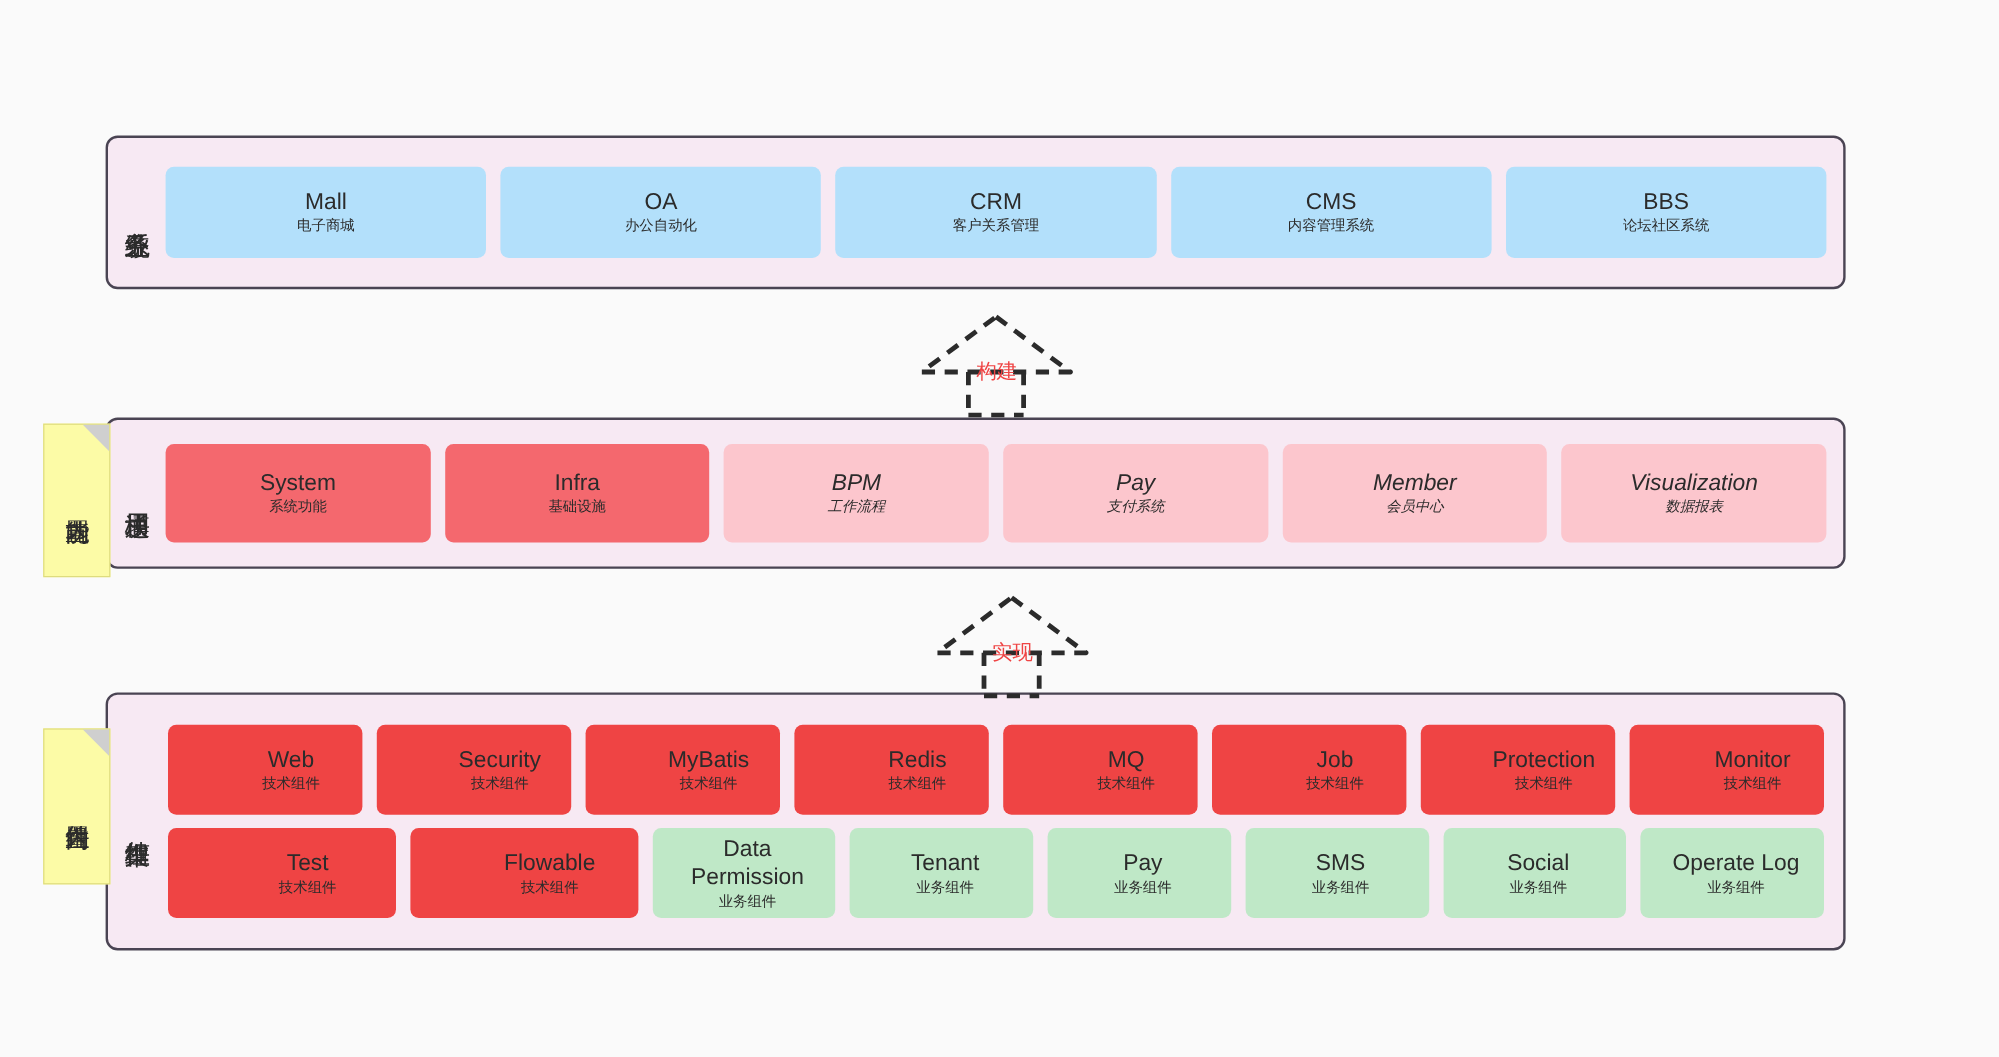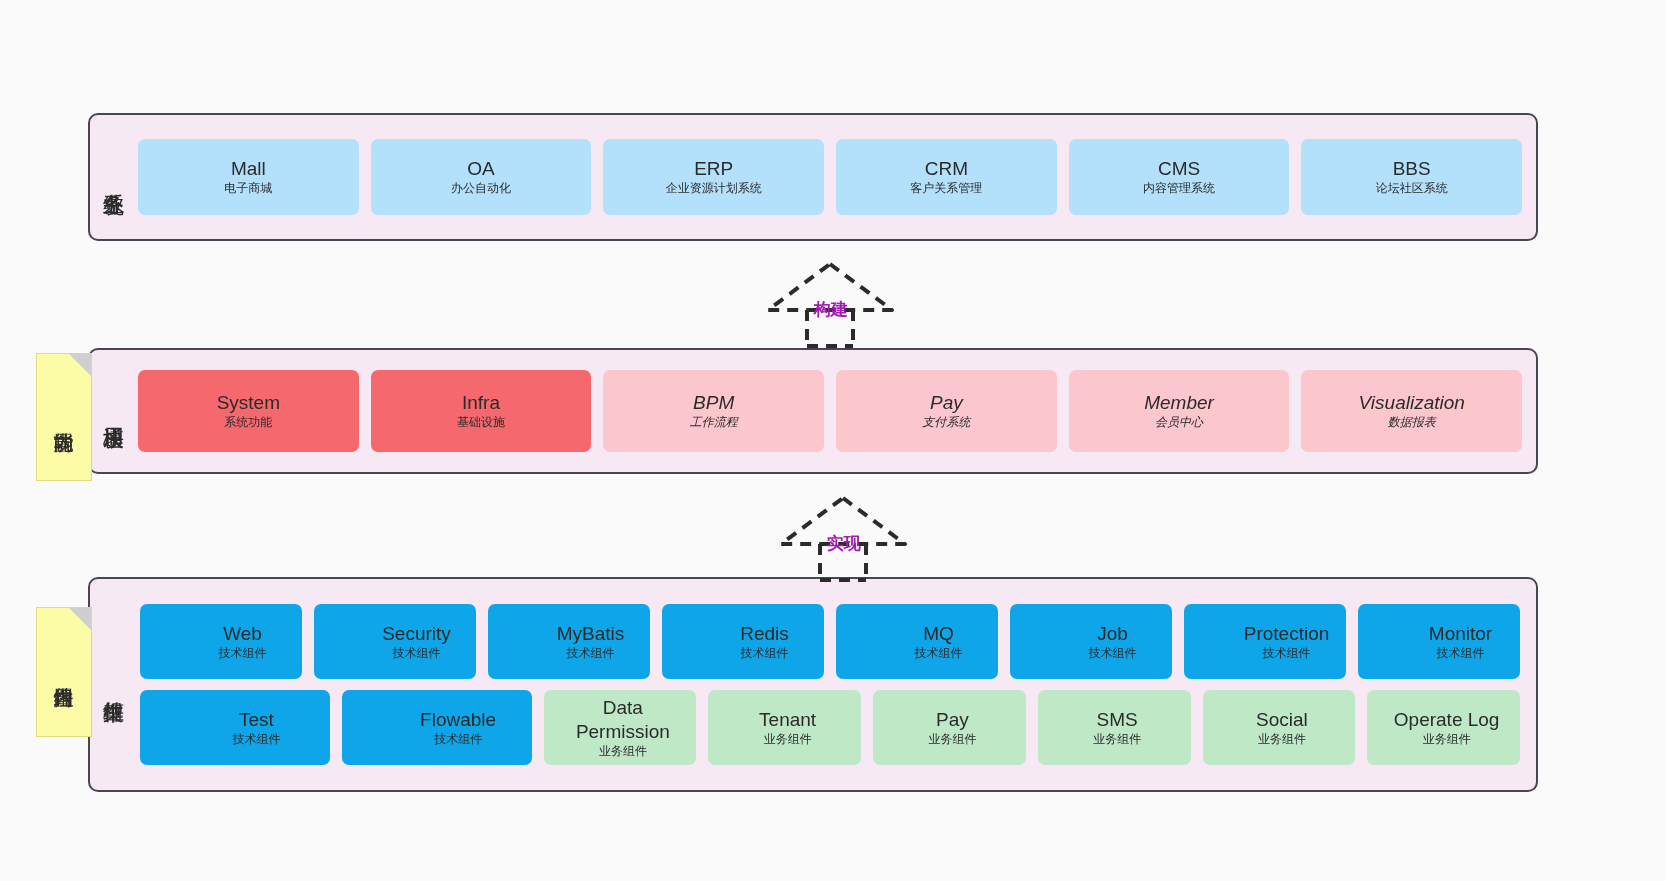--- a/index.html
+++ b/index.html
@@ -93,21 +93,21 @@
   }
 
   .h-biz  { height: 76px; }
   .h-mod  { height: 82px; }
   .h-fw   { height: 75px; }
 
   
   .fill-blue       { background: #b3e0fb; }
   .fill-red        { background: #f4686e; }
   .fill-pink       { background: #fcc6cd; font-style: italic; }
-  .fill-green      { background: #0ea5e9; padding-left: 47px; }
+  .fill-green      { background: #ef4444; padding-left: 47px; }
   .fill-greenlight { background: #bfe8c7; padding-left: 10px; }
 
   
   .sticky {
     position: absolute;
     box-sizing: border-box;
     width: 56px;
     background: #fcfba6;
     border: 1px solid #dedc7e;
     display: flex;
@@ -136,48 +136,43 @@
   }
 
   
   .connector {
     position: absolute;
     z-index: 3;
   }
   .connector .conn-label {
     position: absolute;
     font-size: 17px;
-    color: #a21caf;
+    color: #ef4444;
     white-space: nowrap;
     background: transparent;
     left: 50%;
     transform: translateX(-48%);
     top: 40px;
-    font-weight: bold;
   }
 </style>
 </head>
 <body>
 
 <div id="canvas">
 
   <div class="layer" id="layer-business" style="left:88px; top:113px; width:1450px; height:128px;">
     <div class="layer-label">业务系统</div>
     <div class="cards">
       <div class="card h-biz fill-blue">
         <span class="en">Mall</span>
         <span class="cn">电子商城</span>
       </div>
       <div class="card h-biz fill-blue">
         <span class="en">OA</span>
         <span class="cn">办公自动化</span>
-      </div>
-      <div class="card h-biz fill-blue">
-        <span class="en">ERP</span>
-        <span class="cn">企业资源计划系统</span>
       </div>
       <div class="card h-biz fill-blue">
         <span class="en">CRM</span>
         <span class="cn">客户关系管理</span>
       </div>
       <div class="card h-biz fill-blue">
         <span class="en">CMS</span>
         <span class="cn">内容管理系统</span>
       </div>
       <div class="card h-biz fill-blue">

